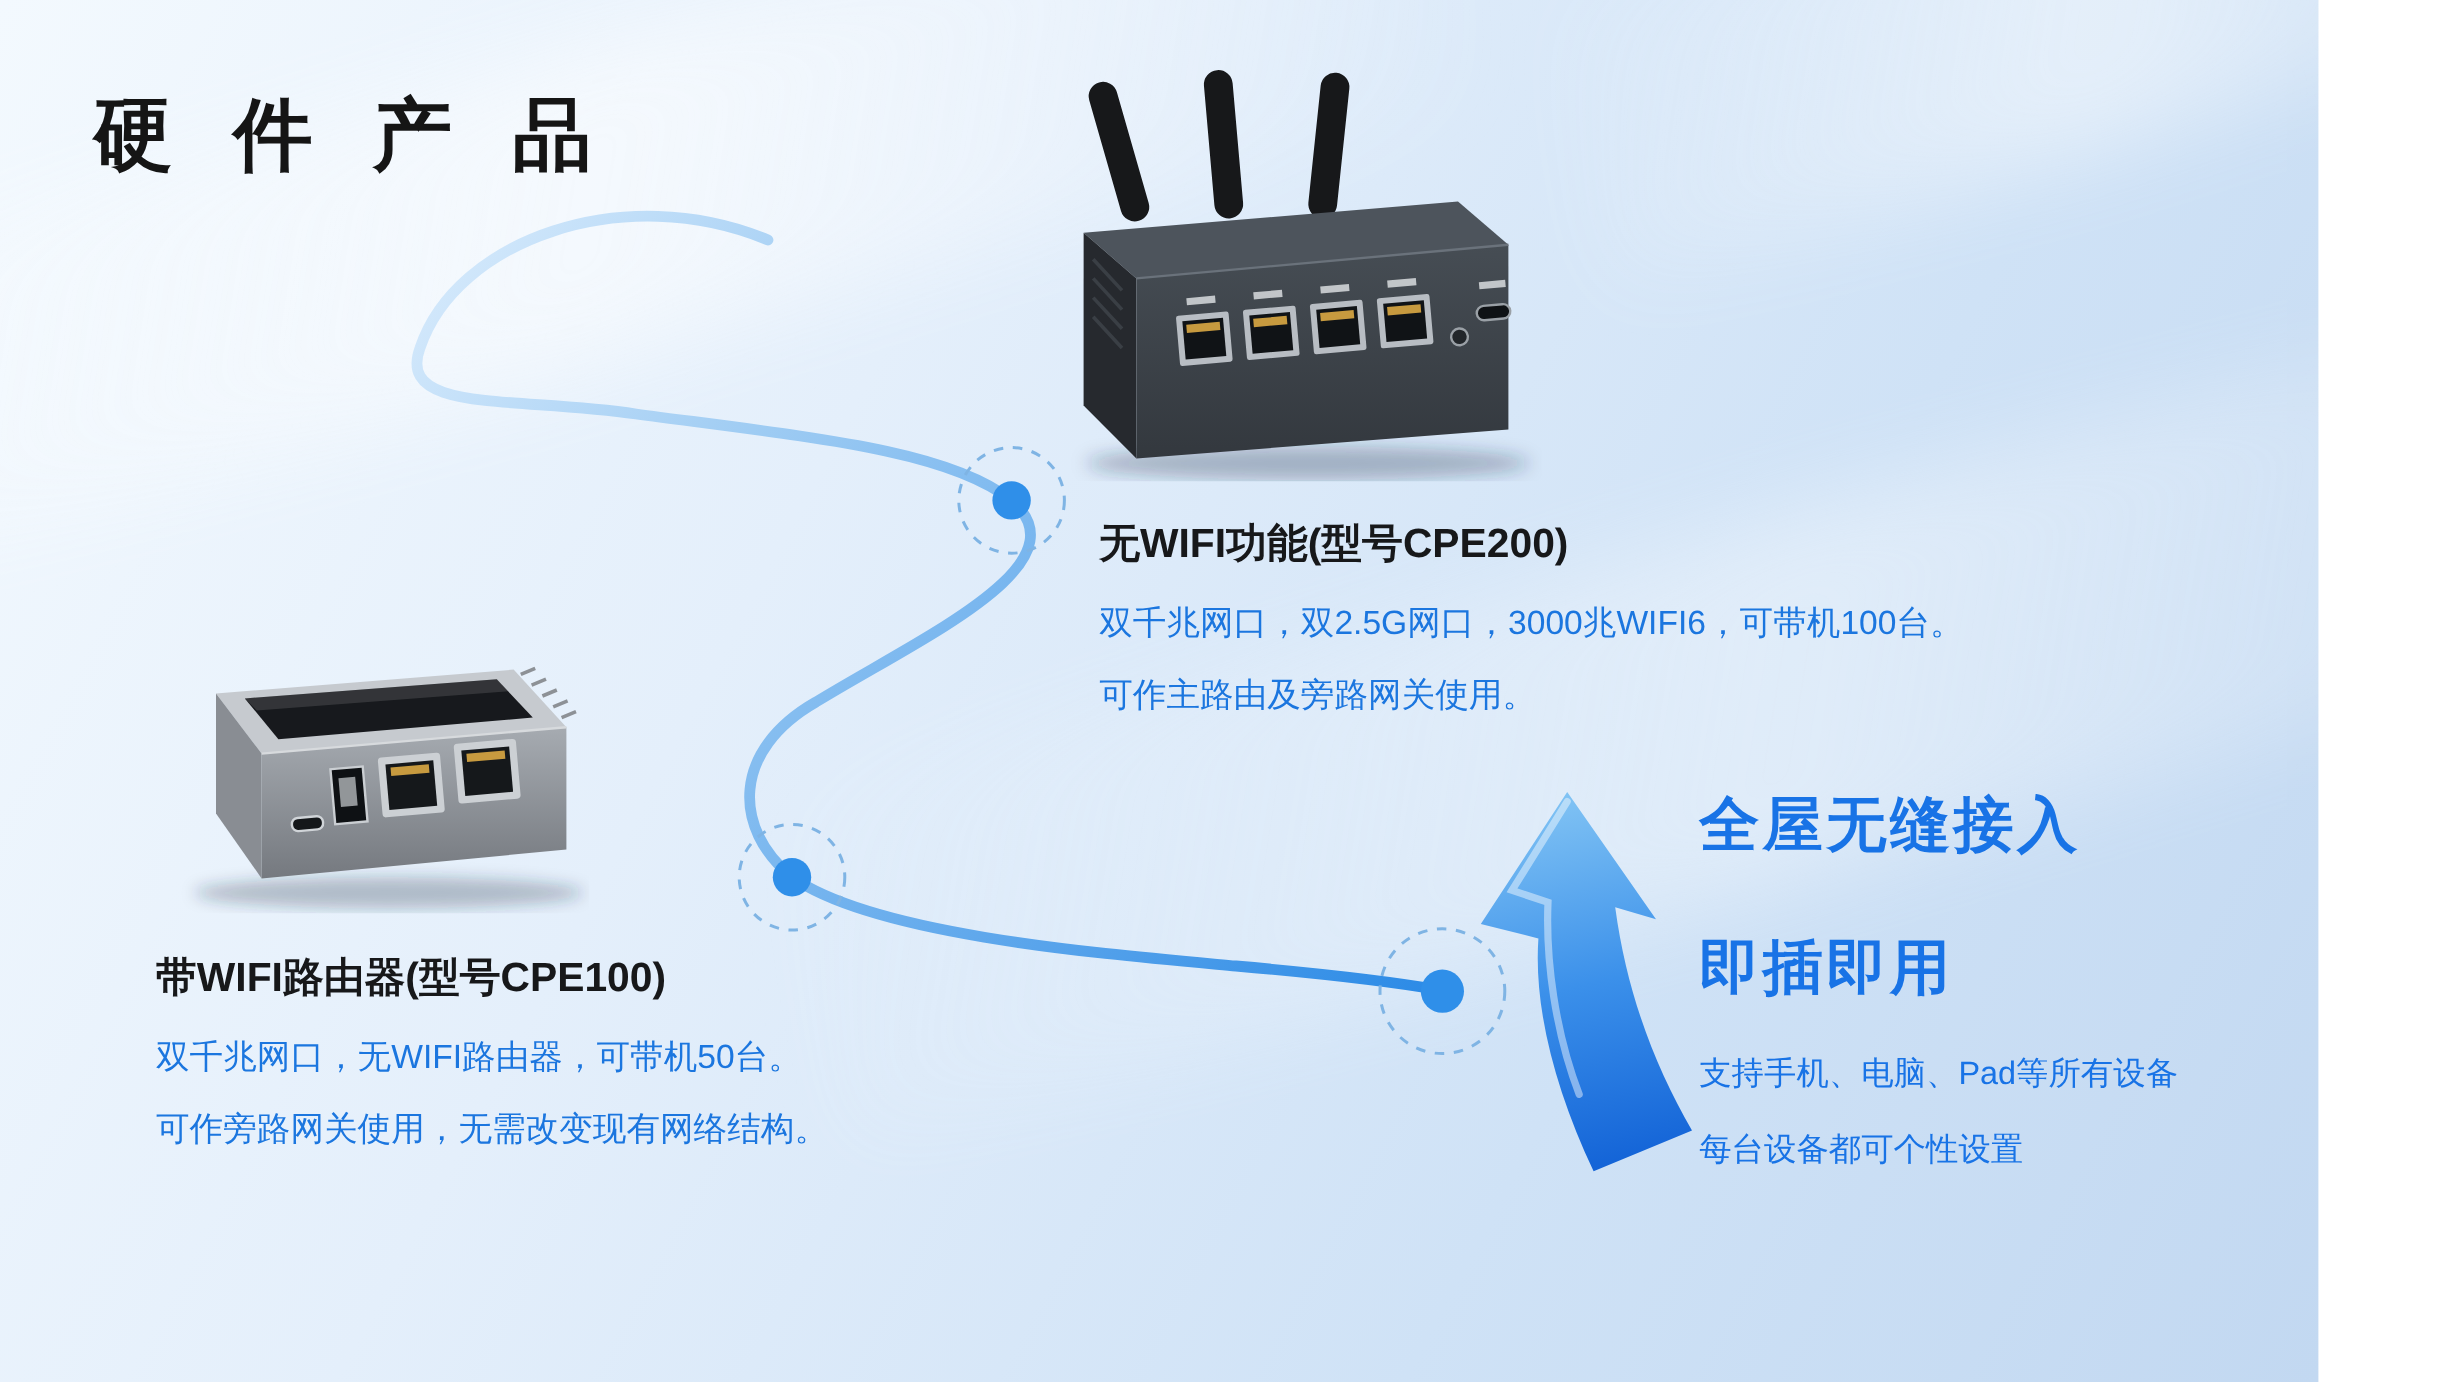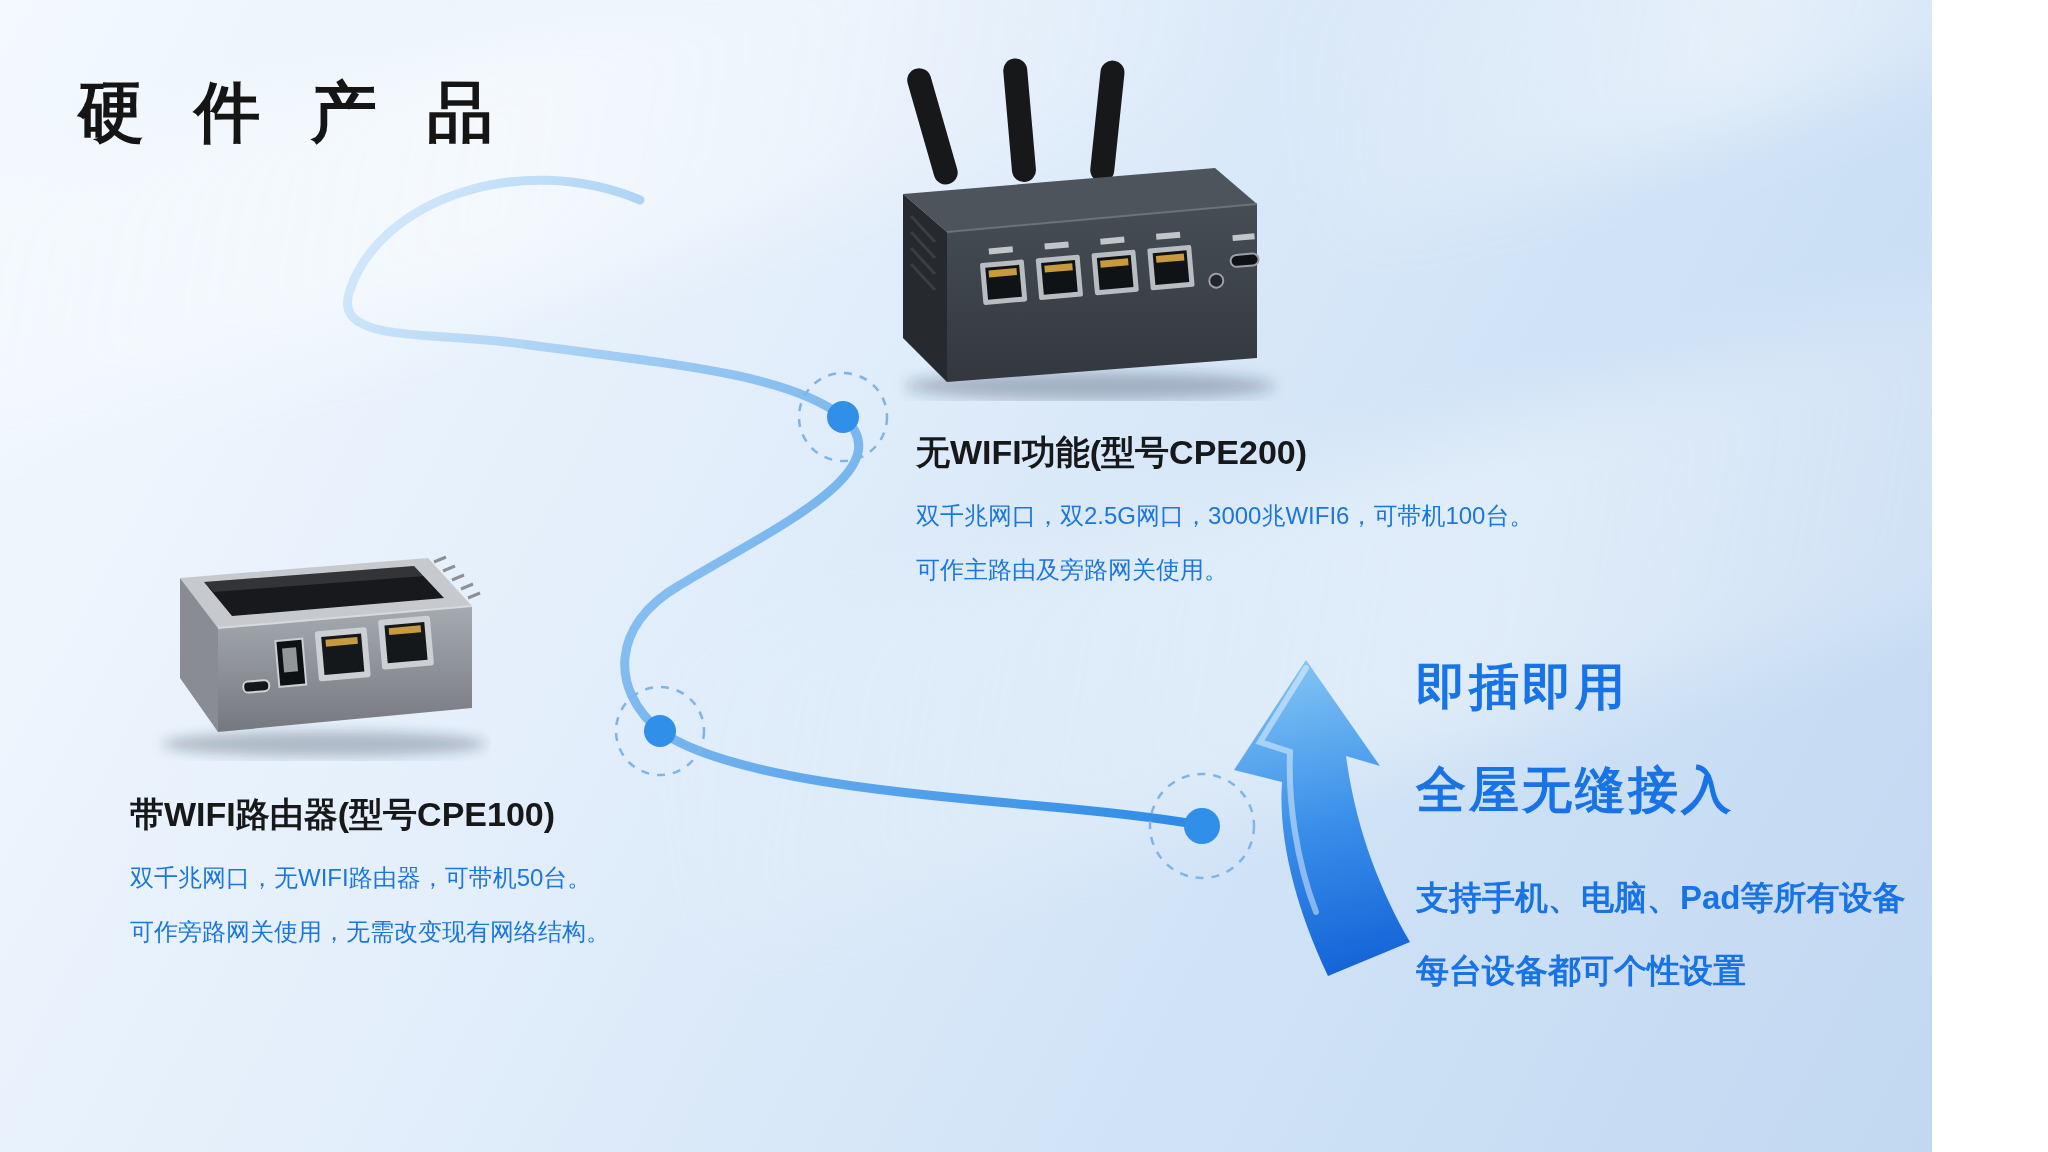--- a/index.html
+++ b/index.html
@@ -19,25 +19,25 @@
     font-size:66px;font-weight:900;color:#151515;letter-spacing:16px;
   }
   .overlay-svg{position:absolute;left:0;top:0;pointer-events:none;}
   .router{position:absolute;}
   .router-big{left:885px;top:56px;width:400px;height:345px;}
   .router-small{left:146px;top:546px;width:345px;height:215px;}
   .product-block{position:absolute;}
   .pb-cpe200{left:916px;top:430px;width:900px;}
   .pb-cpe100{left:130px;top:792px;width:760px;}
   .product-name{font-size:34px;font-weight:700;color:#17181a;margin:0 0 24px 0;}
-  .product-line{font-size:24px;font-weight:400;color:#1b76df;margin:0 0 22px 0;}
+  .product-line{font-size:28px;font-weight:400;color:#1b76df;margin:0 0 22px 0;}
   .benefits{position:absolute;left:1416px;top:654px;width:560px;}
   .benefit-headline{font-size:50px;font-weight:800;color:#1873e6;margin:0 0 52px 0;letter-spacing:3px;}
   .benefit-headline.second{margin-bottom:36px;}
-  .benefit-line{font-size:33px;font-weight:700;color:#1873e6;margin:0 0 28px 0;}
+  .benefit-line{font-size:27px;font-weight:400;color:#1873e6;margin:0 0 28px 0;}
 </style>
 </head>
 <body>
 
 <div class="stage">
 
   <div class="streak s1"></div>
   <div class="streak s2"></div>
   <div class="streak s3"></div>
 
@@ -188,19 +188,19 @@
     <p class="product-line">可作主路由及旁路网关使用。</p>
   </div>
 
   <div class="product-block pb-cpe100">
     <p class="product-name">带WIFI路由器(型号CPE100)</p>
     <p class="product-line">双千兆网口，无WIFI路由器，可带机50台。</p>
     <p class="product-line">可作旁路网关使用，无需改变现有网络结构。</p>
   </div>
 
   <div class="benefits">
+    <p class="benefit-headline">全屋无缝接入</p>
     <p class="benefit-headline second">即插即用</p>
-    <p class="benefit-headline">全屋无缝接入</p>
     <p class="benefit-line">支持手机、电脑、Pad等所有设备</p>
     <p class="benefit-line">每台设备都可个性设置</p>
   </div>
 
 </div>
 
 </body></html>

